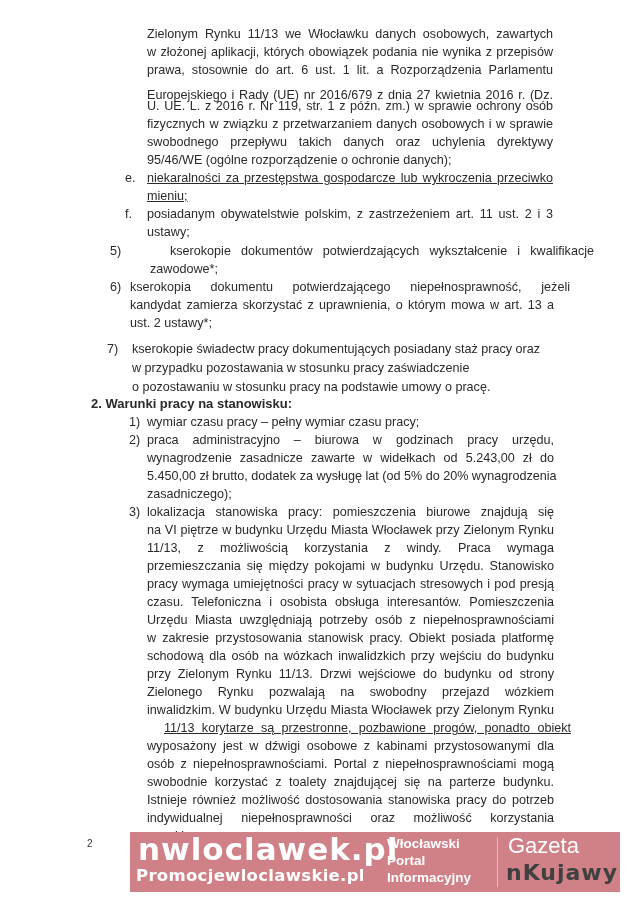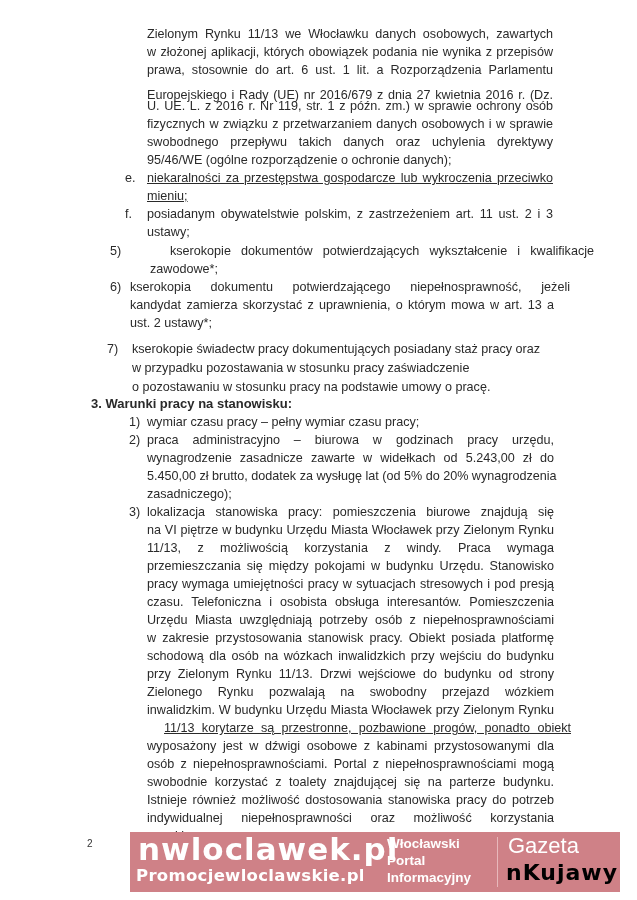--- a/index.html
+++ b/index.html
@@ -30,21 +30,21 @@
     position:absolute; left:257px; top:3px; font-family:"Liberation Sans", sans-serif; font-weight:bold;
     font-size:13.5px; color:#fff; line-height:17px;
   }
   .bn-divider { position:absolute; left:367px; top:5px; width:1px; height:50px; background:#e8b8bb; }
   .bn-gazeta {
     position:absolute; left:378px; top:1px; font-family:"Liberation Sans", sans-serif;
     font-size:22px; color:#fff; line-height:26px;text-align:center;
   }
   .bn-kujawy {
     position:absolute; left:376px; top:27px; font-family:"DejaVu Sans", sans-serif; font-weight:bold;
-    font-size:22px; color:#000000; line-height:28px; letter-spacing:1px;
+    font-size:22px; color:#404040; line-height:28px; letter-spacing:1px;
   }
 </style>
 </head>
 <body>
 
 <div>
   <div class="line just" style="left:147px;top:26px;width:406px;">Zielonym Rynku 11/13 we Włocławku danych osobowych, zawartych</div>
   <div class="line just" style="left:147px;top:44px;width:406px;">w złożonej aplikacji, których obowiązek podania nie wynika z przepisów</div>
   <div class="line just" style="left:147px;top:62px;width:406px;">prawa, stosownie do art. 6 ust. 1 lit. a Rozporządzenia Parlamentu</div>
   <div class="line just" style="left:147px;top:87px;width:406px;">Europejskiego i Rady (UE) nr 2016/679 z dnia 27 kwietnia 2016 r. (Dz.</div>
@@ -79,21 +79,21 @@
   <div class="line" style="left:130px;top:315px;">ust. 2 ustawy*;</div>
 </div>
 
 <div>
   <span class="marker" style="left:107px;top:341px;">7)</span>
   <div class="line" style="left:132px;top:341px;">kserokopie świadectw pracy dokumentujących posiadany staż pracy oraz</div>
   <div class="line" style="left:132px;top:360px;">w przypadku pozostawania w stosunku pracy zaświadczenie</div>
   <div class="line" style="left:132px;top:379px;">o pozostawaniu w stosunku pracy na podstawie umowy o pracę.</div>
 </div>
 
-<div class="line b" style="left:91px;top:396px;">3.  Warunki pracy na stanowisku:</div>
+<div class="line b" style="left:91px;top:396px;">2.  Warunki pracy na stanowisku:</div>
 
 <div>
   <span class="marker" style="left:129px;top:414px;">1)</span>
   <div class="line" style="left:147px;top:414px;">wymiar czasu pracy – pełny wymiar czasu pracy;</div>
 </div>
 
 <div>
   <span class="marker" style="left:129px;top:432px;">2)</span>
   <div class="line just" style="left:147px;top:432px;width:407px;">praca administracyjno – biurowa w godzinach pracy urzędu,</div>
   <div class="line just" style="left:147px;top:450px;width:407px;">wynagrodzenie zasadnicze zawarte w widełkach od 5.243,00 zł do</div>

